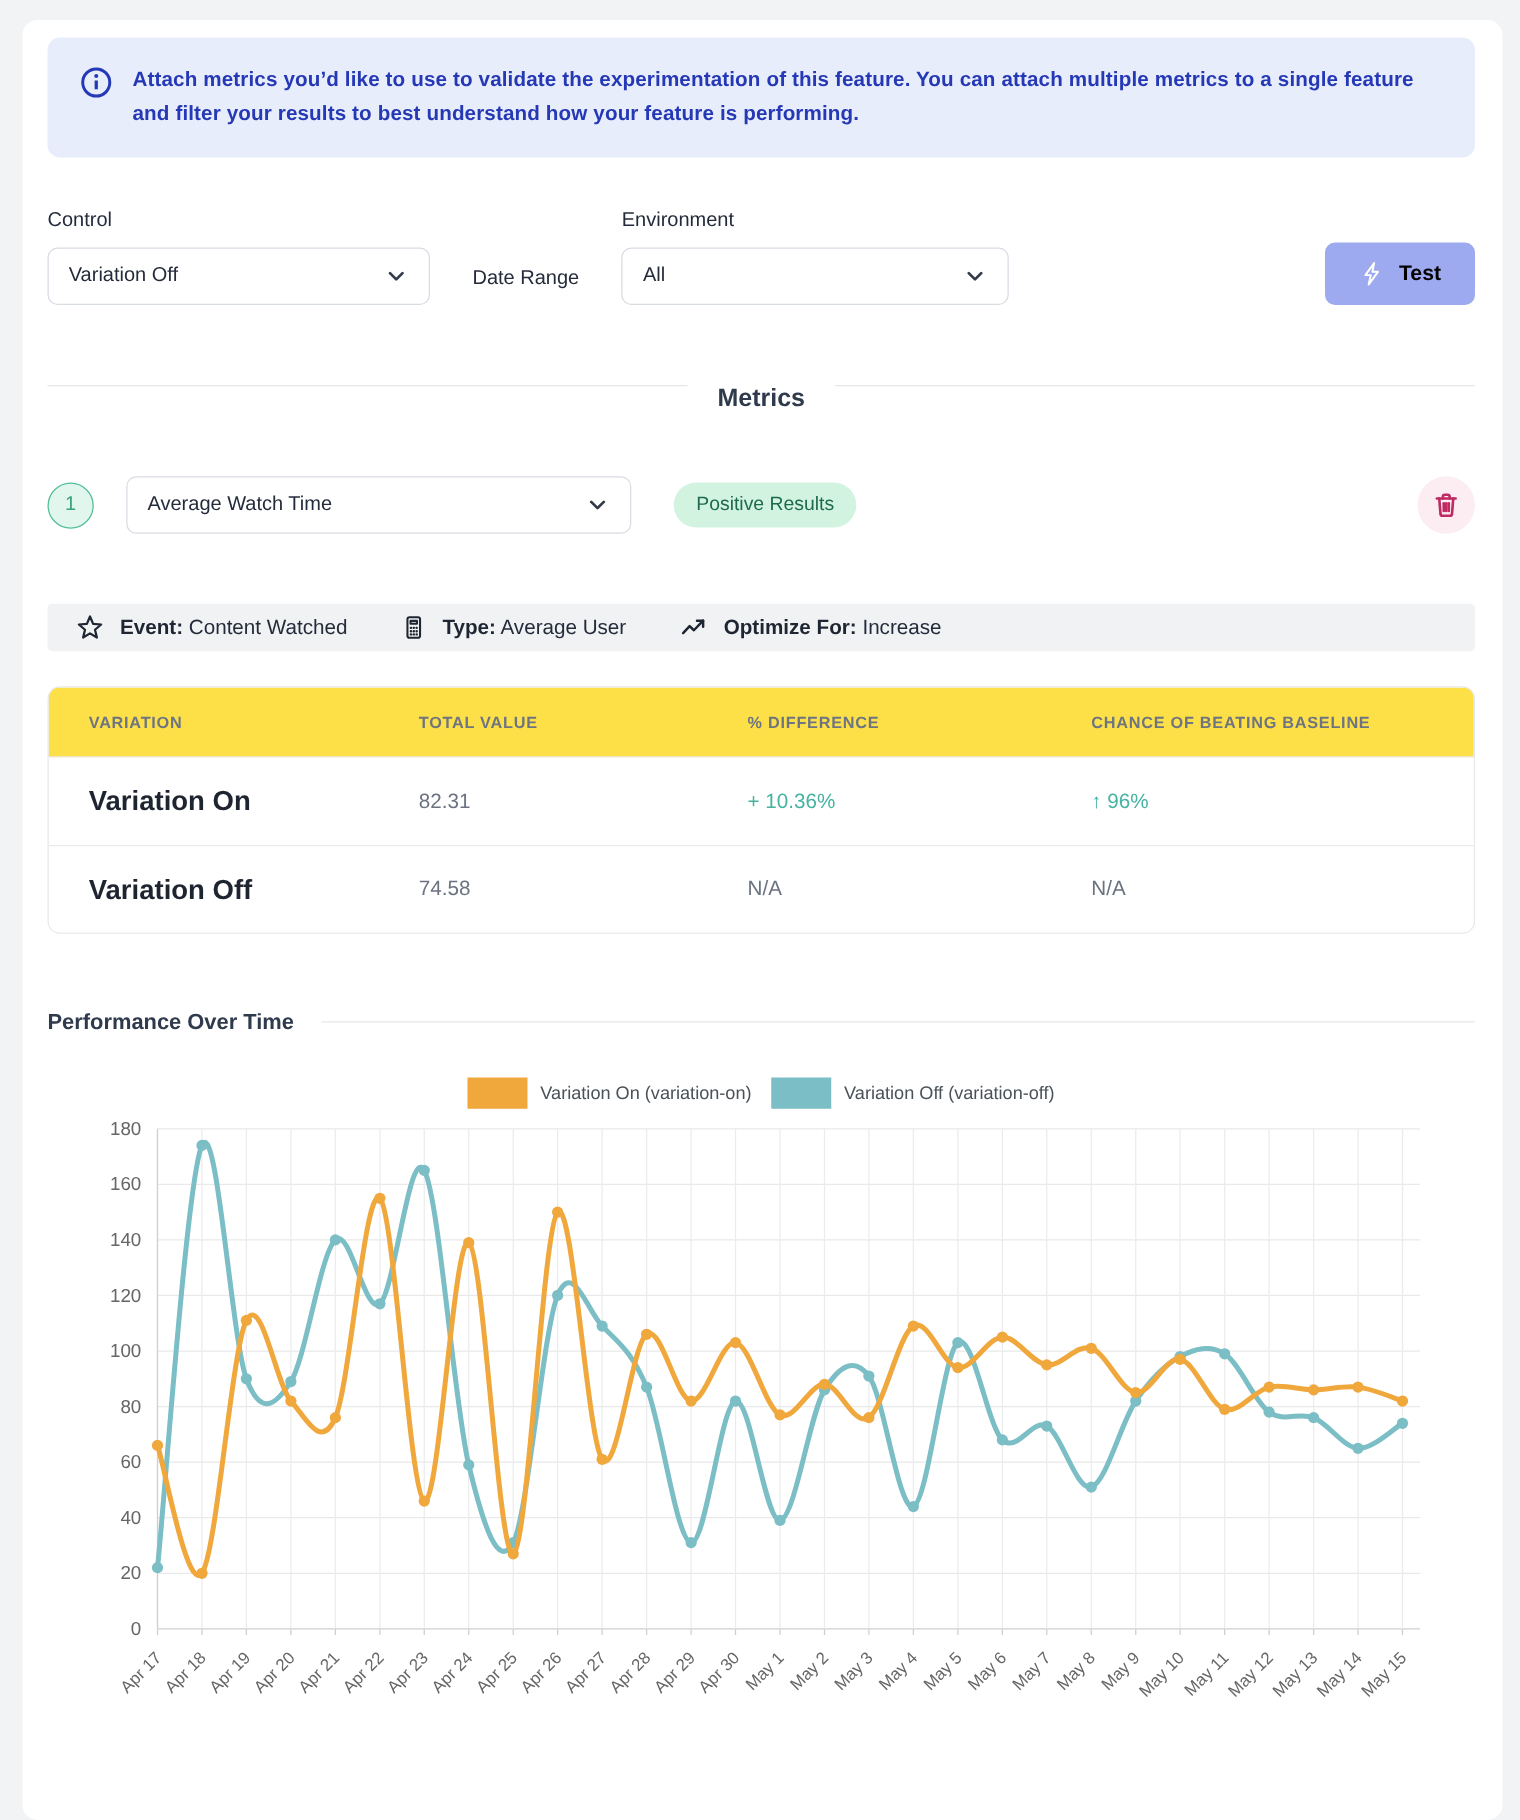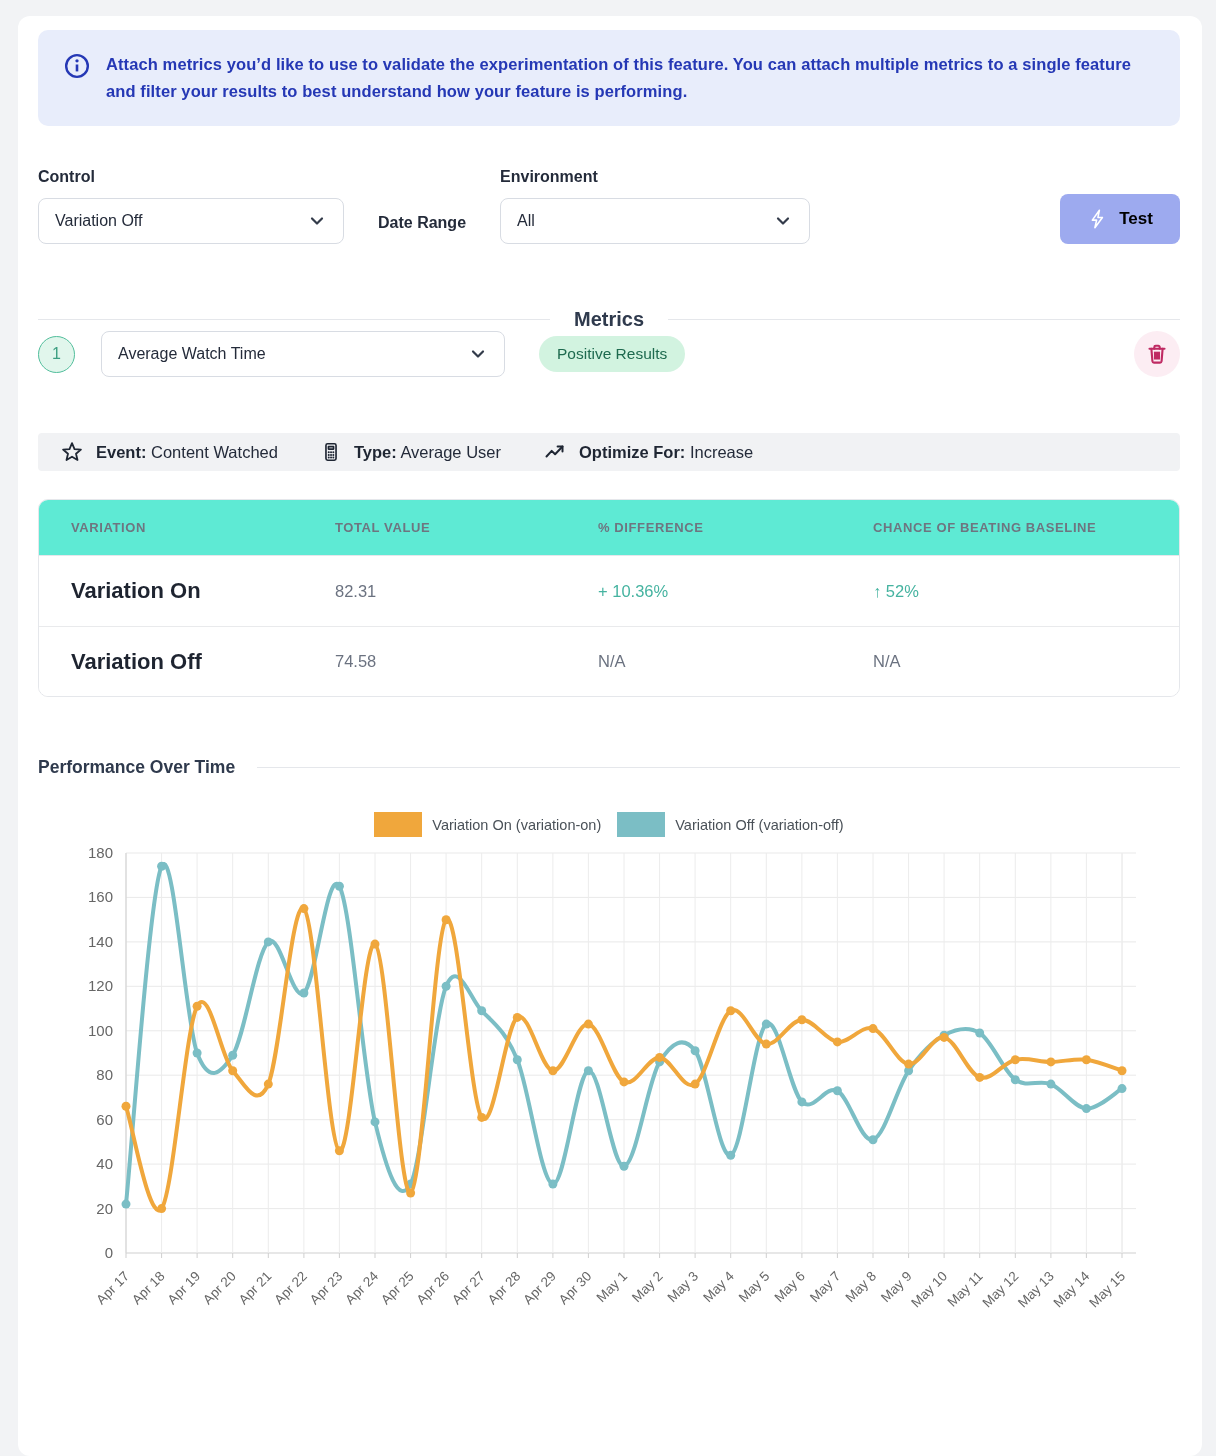--- a/index.html
+++ b/index.html
@@ -8,50 +8,50 @@
   .card { background:#ffffff; border-radius:12px; margin:16px 14px 0 18px; padding:14px 22px 30px 20px; height:1440px; }
 
   
   .banner { background:#e8edfb; border-radius:10px; padding:21px 26px; display:flex; gap:16px; align-items:flex-start; margin-bottom:42px; }
   .banner svg { flex:0 0 auto; margin-top:2px; }
   .banner-text { color:#2538b5; font-size:16.5px; font-weight:600; line-height:27px; letter-spacing:.1px; }
 
   
   .filters { display:flex; align-items:flex-end; gap:34px; margin-bottom:64px; }
   .field-group { display:flex; flex-direction:column; }
-  .field-label { font-size:16px; font-weight:700; color:#242b3a; margin-bottom:12px; }
+  .field-label { font-size:16px; font-weight:400; color:#242b3a; margin-bottom:12px; }
   .select, .text-input { height:46px; border:1px solid #d8dce3; border-radius:8px; background:#fff; display:flex; align-items:center; padding:0 16px; font-size:16px; }
   .select { justify-content:space-between; color:#242b3a; font-weight:500; cursor:pointer; }
   .select .chev { color:#333b4a; }
   .w-control { width:306px; } .w-env { width:310px; }
   .text-input { color:#5f6672; width:308px; border:1px solid #d8dce3; font-family:"Liberation Sans",sans-serif; }
   .test-btn { margin-left:auto; width:120px; height:50px; background:#9daaef; border:none; border-radius:8px; color:#000000; font-size:17px; font-weight:700; display:flex; align-items:center; justify-content:center; gap:10px; cursor:pointer; font-family:"Liberation Sans",sans-serif; }
 
   
-  .divider-heading { display:flex; align-items:center; gap:24px; }
+  .divider-heading { display:flex; gap:24px; margin-bottom:50px; }
   .divider-heading .line { flex:1; height:1px; background:#e5e7eb; }
   .divider-heading .txt { font-size:20px; font-weight:700; color:#2f3a4d; }
 
   
   .metric-row { display:flex; align-items:center; margin-bottom:56px; }
   .index-badge { width:37px; height:37px; border-radius:50%; background:#e1f6ec; border:1.5px solid #52be9c; color:#3d9f82; font-size:16px; display:flex; align-items:center; justify-content:center; margin-right:26px; }
   .metric-select { width:404px; margin-right:34px; }
   .pos-badge { background:#d2f3e0; color:#1e6a4f; font-size:15.5px; border-radius:18px; padding:9px 18px; }
   .trash-btn { margin-left:auto; width:46px; height:46px; border-radius:50%; background:#fcedf3; border:none; display:flex; align-items:center; justify-content:center; cursor:pointer; }
 
   
   .event-bar { background:#f1f2f4; border-radius:4px; height:38px; display:flex; align-items:center; gap:12px; padding:0 22px; margin-bottom:28px; font-size:16.5px; color:#1f2633; }
   .event-bar .sep { width:18px; }
   .event-bar b { font-weight:700; }
   .event-bar .val { color:#242b3a; }
 
   
   .results-table { border:1px solid #e5e7eb; border-radius:10px; overflow:hidden; margin-bottom:60px; }
   .t-row { display:grid; grid-template-columns:264px 263px 275px 1fr; align-items:center; padding-left:32px; }
-  .t-head { background:#5eead4; height:56px; border-bottom:1px solid #e5e7eb; }
+  .t-head { background:#fde047; height:56px; border-bottom:1px solid #e5e7eb; }
   .t-head .th { font-size:13px; font-weight:600; letter-spacing:.6px; color:#6e7580; }
   .t-body-row { height:70px; background:#fff; }
   .t-body-row + .t-body-row { border-top:1px solid #e9eaec; }
   .cell-name { font-size:22px; font-weight:700; color:#1e2430; }
   .cell-val { font-size:16.5px; color:#6b7280; }
   .cell-accent { color:#45b3a0; }
 
   
   .perf-heading { display:flex; align-items:center; gap:22px; margin-bottom:14px; }
   .perf-heading .txt { font-size:17.5px; font-weight:600; color:#2f3a4d; white-space:nowrap; }
@@ -161,21 +161,21 @@
     <div class="t-row t-head">
       <span class="th">VARIATION</span>
       <span class="th">TOTAL VALUE</span>
       <span class="th">% DIFFERENCE</span>
       <span class="th">CHANCE OF BEATING BASELINE</span>
     </div>
     <div class="t-row t-body-row">
       <span class="cell-name">Variation On</span>
       <span class="cell-val">82.31</span>
       <span class="cell-val cell-accent">+ 10.36%</span>
-      <span class="cell-val cell-accent">↑ 52%</span>
+      <span class="cell-val cell-accent">↑ 96%</span>
     </div>
     <div class="t-row t-body-row">
       <span class="cell-name">Variation Off</span>
       <span class="cell-val">74.58</span>
       <span class="cell-val">N/A</span>
       <span class="cell-val">N/A</span>
     </div>
   </div>
 
   <div class="perf-heading">

